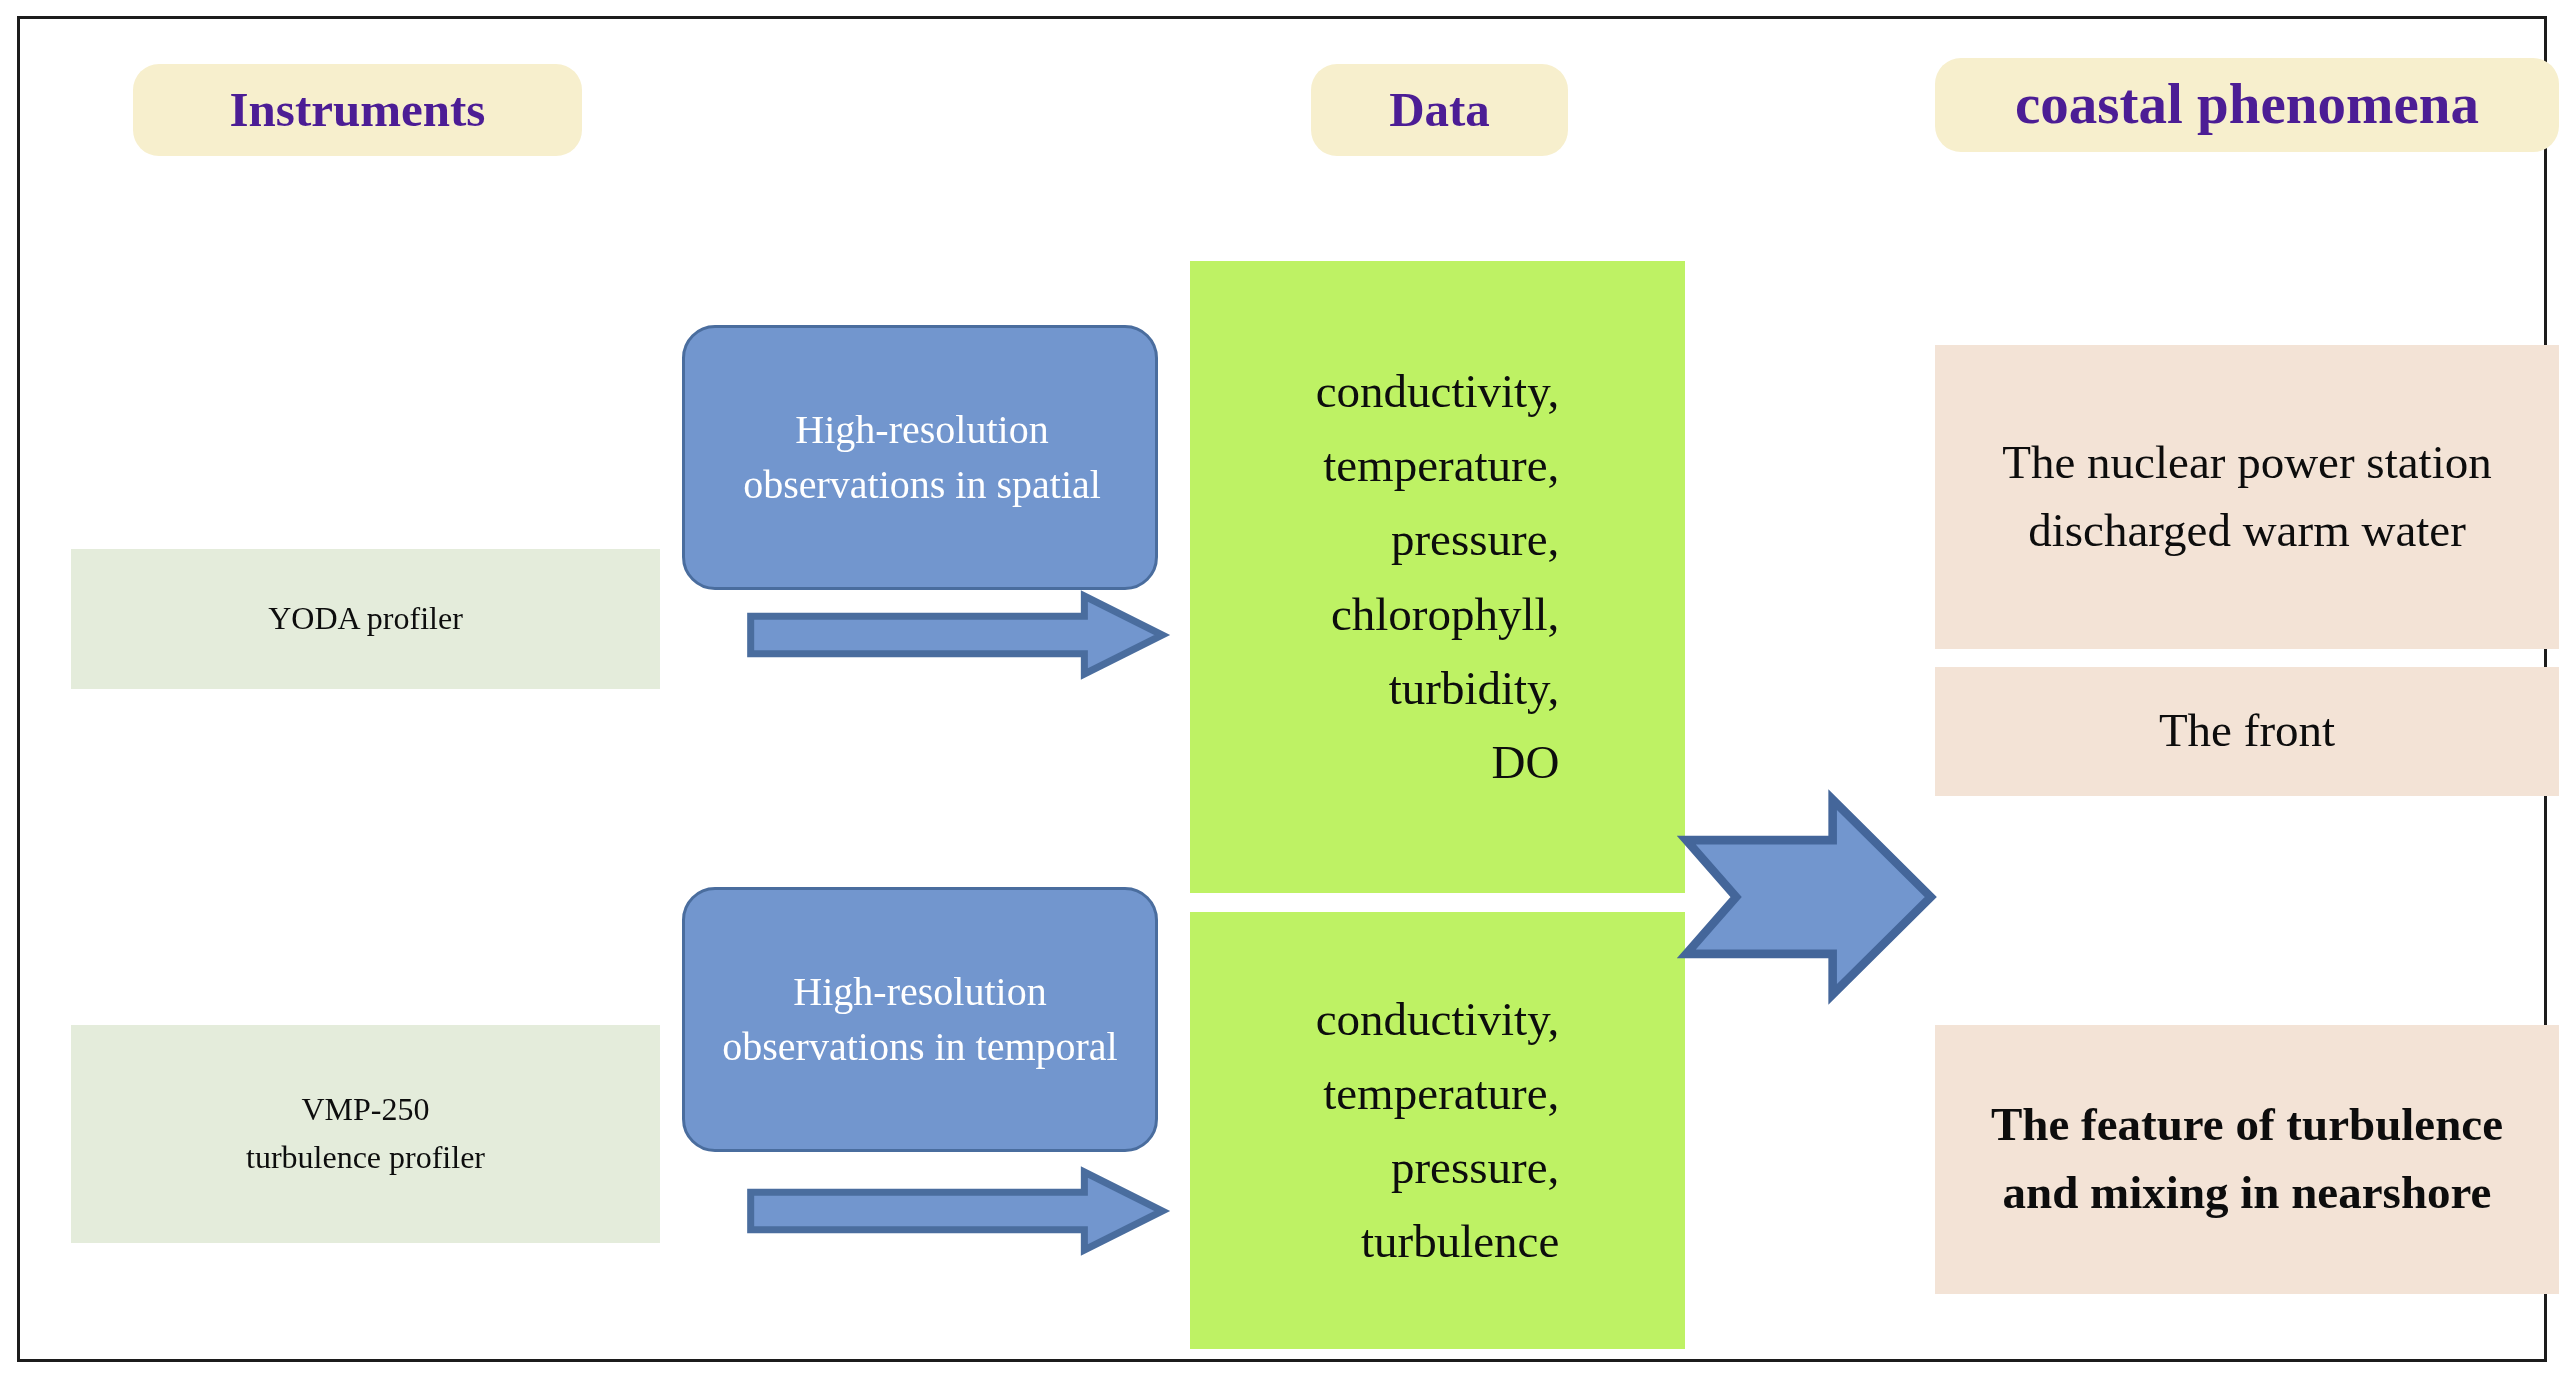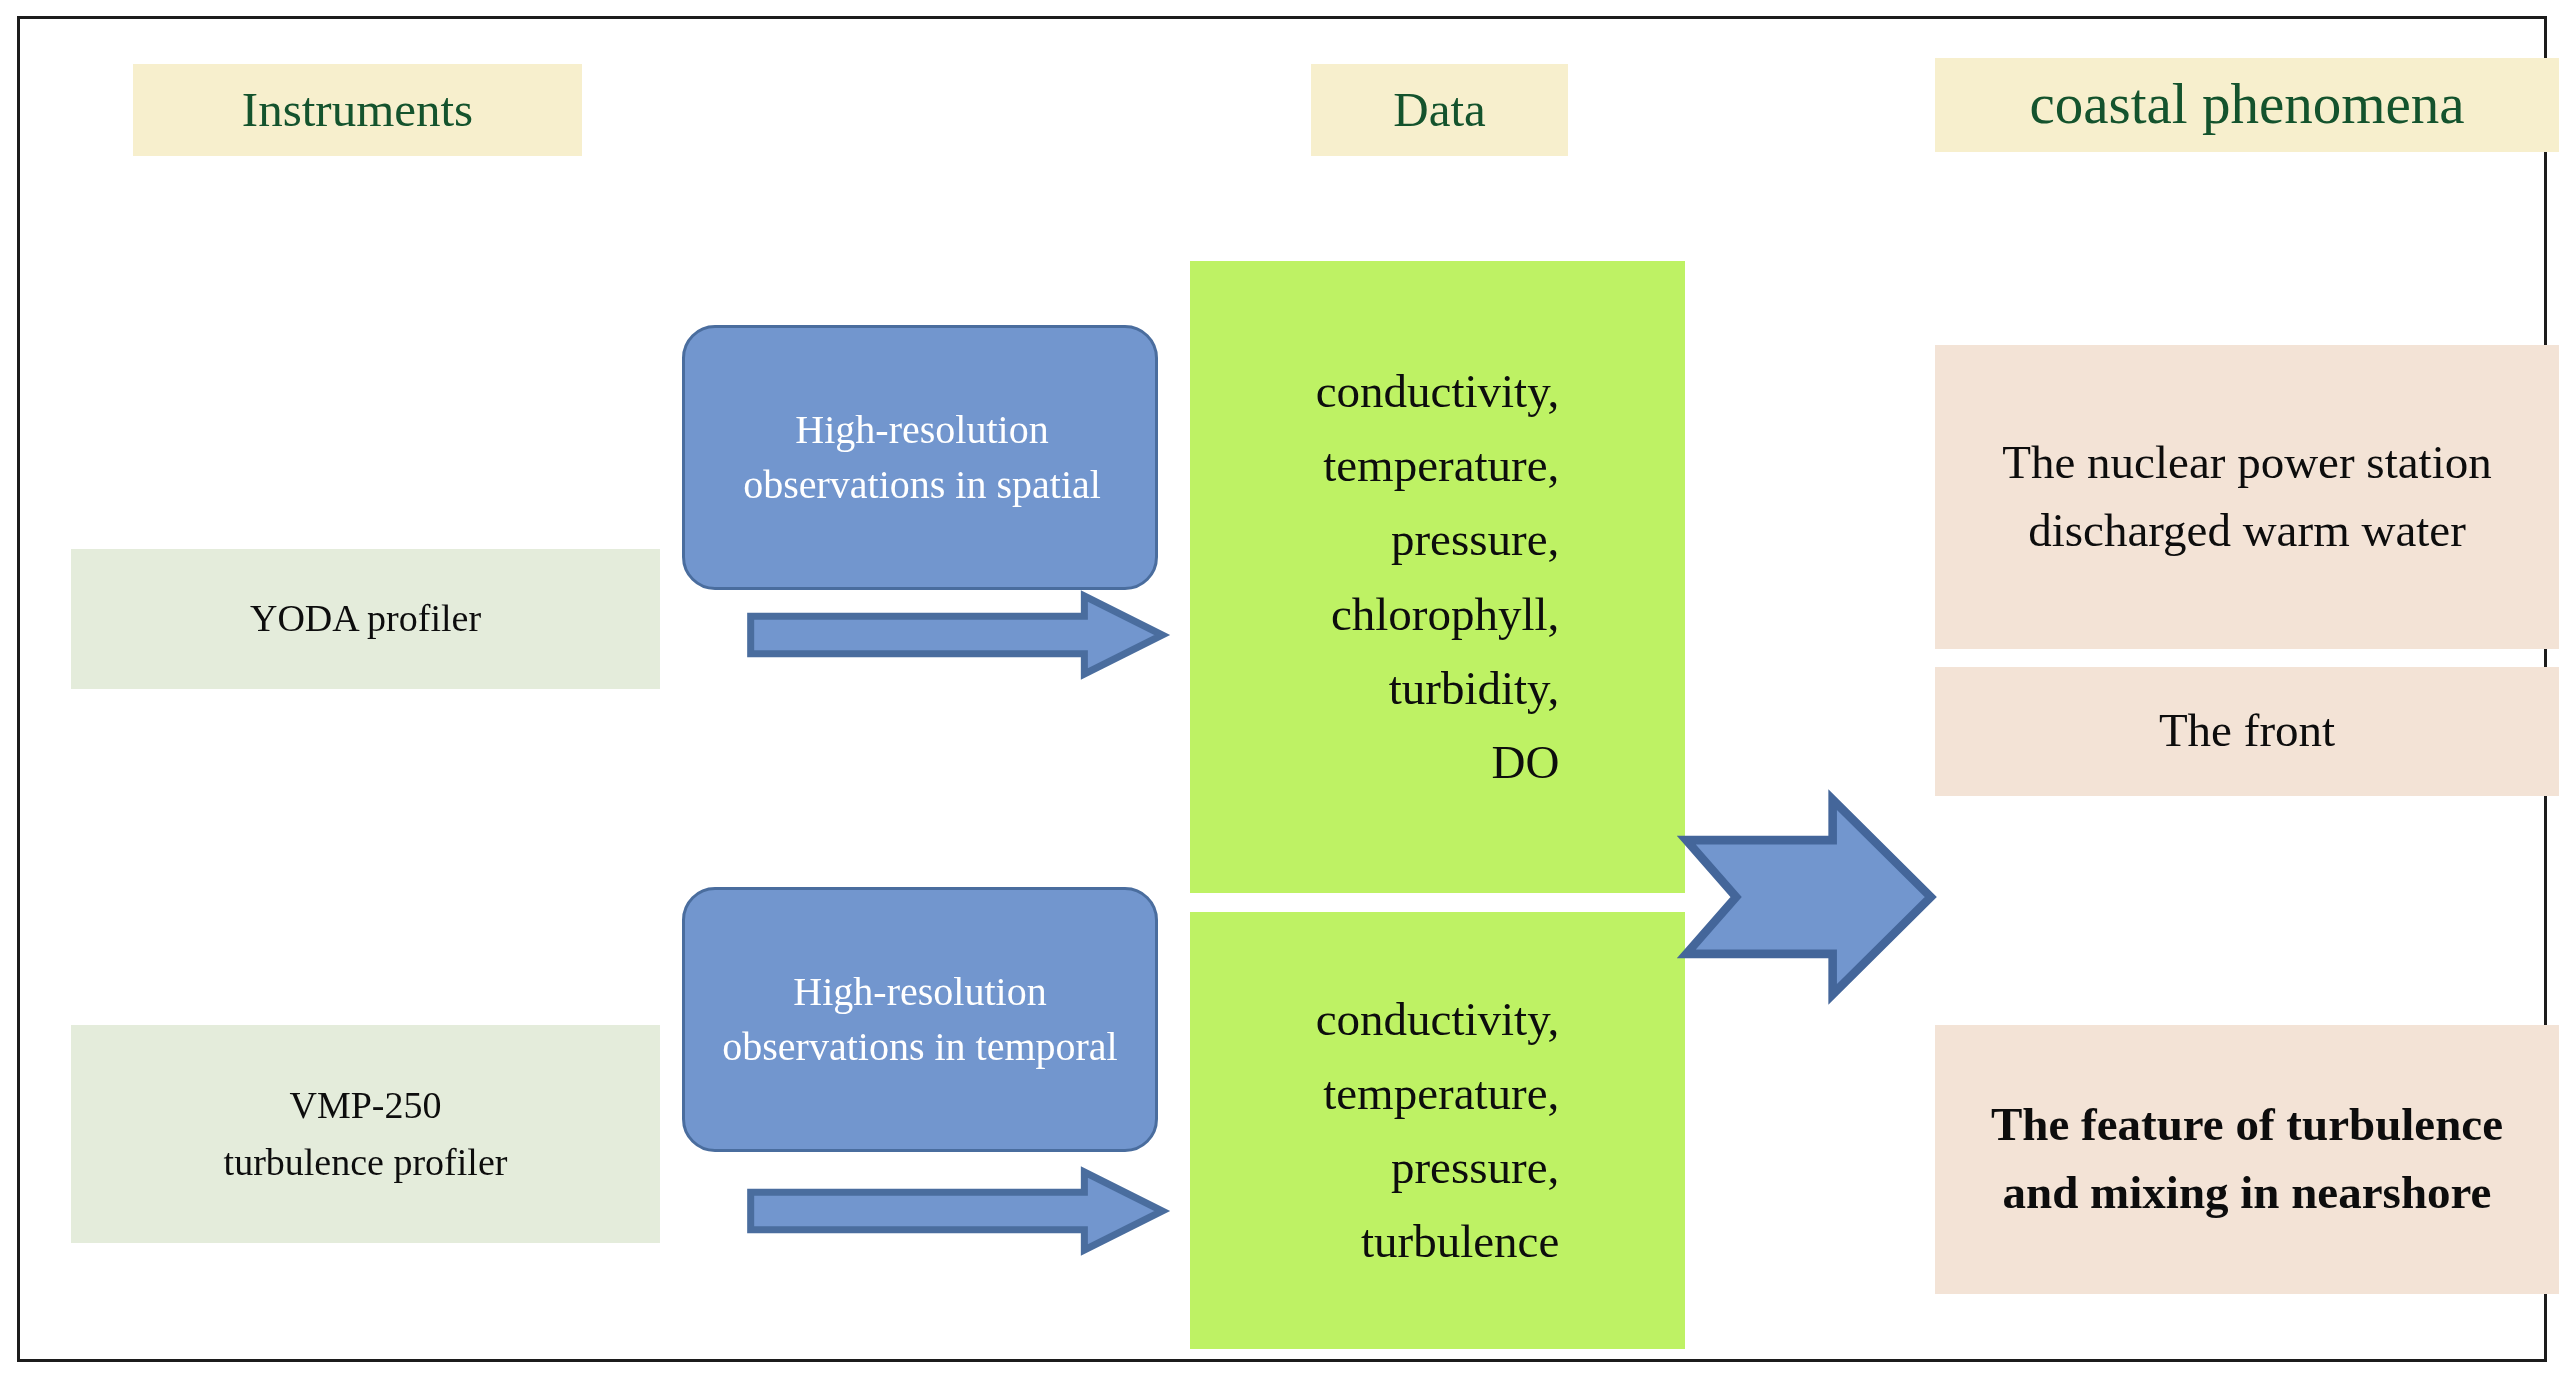--- a/index.html
+++ b/index.html
@@ -32,24 +32,25 @@
     background: #ffffff;
   }
 
   
   .header-chip {
     position: absolute;
     background: #f7efcd;
     display: flex;
     align-items: center;
     justify-content: center;
-    font-weight: normal;
-    color: #14532d;
+    font-weight: bold;
+    color: #4c1d95;
     text-align: center;
     line-height: 1.1;
+    border-radius: 26px;
   }
   #hdr-instruments {
     left: 113px;  top: 45px;  width: 449px; height: 92px;
     font-size: 49px;
   }
   #hdr-data {
     left: 1291px; top: 45px;  width: 257px; height: 92px;
     font-size: 49px;
   }
   #hdr-phenomena {
@@ -59,21 +60,21 @@
 
   
   .instrument-box {
     position: absolute;
     background: #e4ecdb;
     display: flex;
     align-items: center;
     justify-content: center;
     text-align: center;
     color: #0d0d0d;
-    font-size: 38px;
+    font-size: 32px;
     line-height: 1.48;
   }
   #inst-yoda   { left: 51px; top: 530px;  width: 589px; height: 140px; }
   #inst-vmp    { left: 51px; top: 1006px; width: 589px; height: 218px; }
 
   
   .obs-box {
     position: absolute;
     background: #7296ce;
     border: 3.1px solid #4a6d9e;

